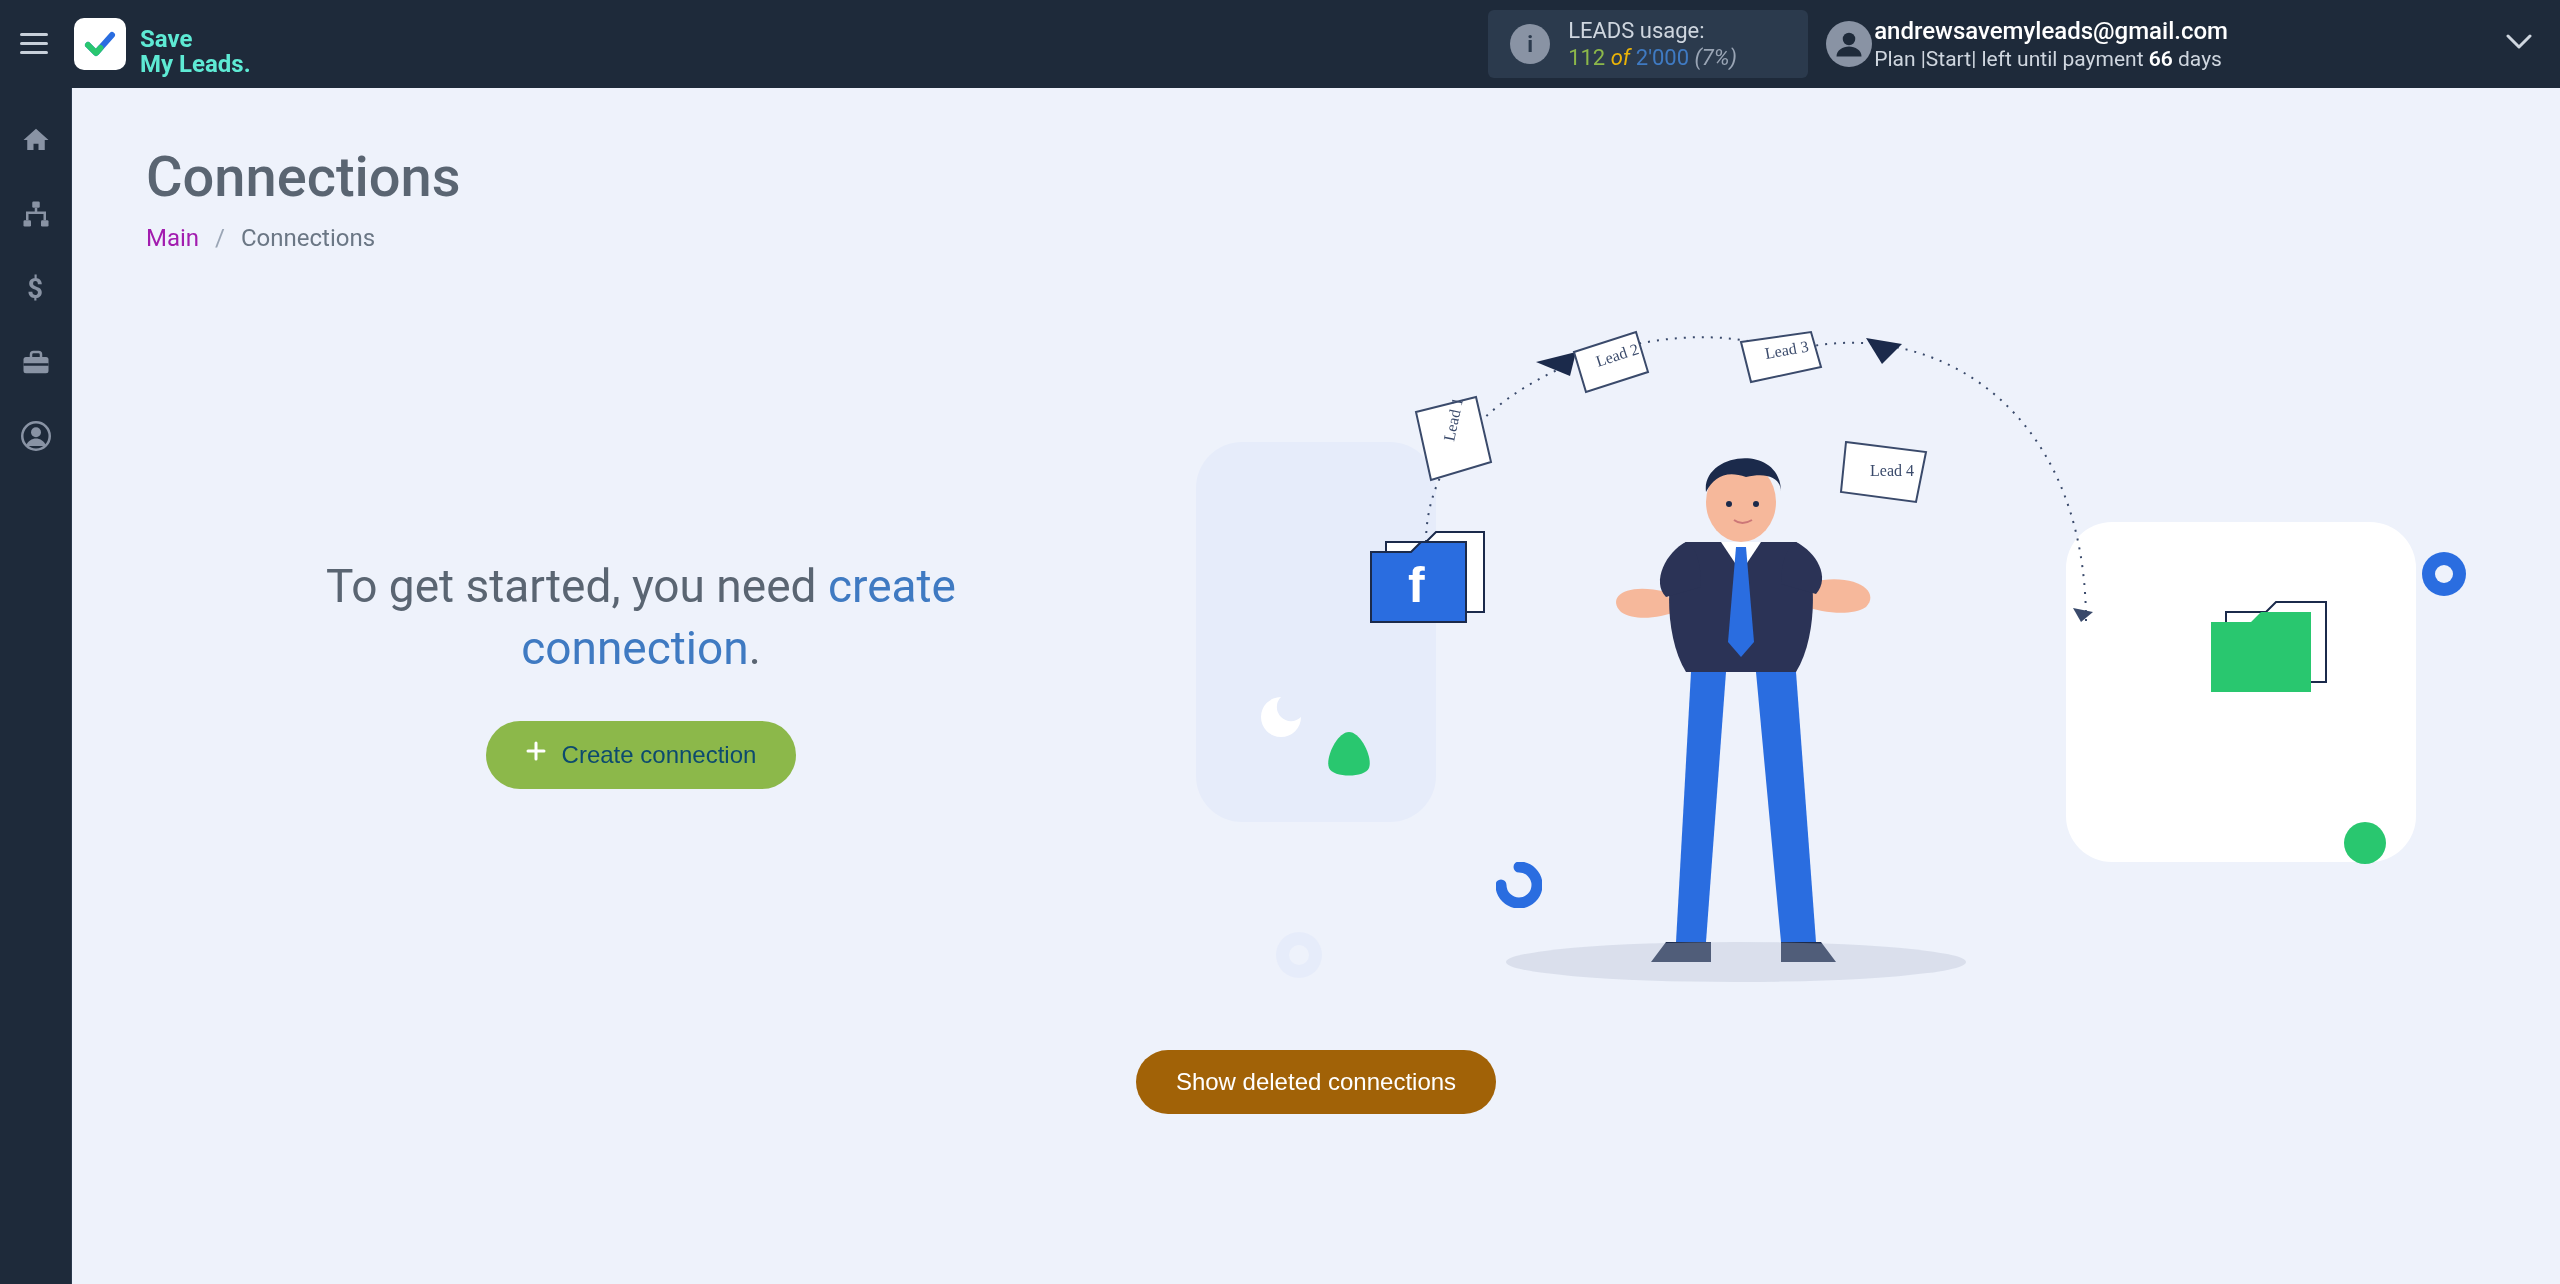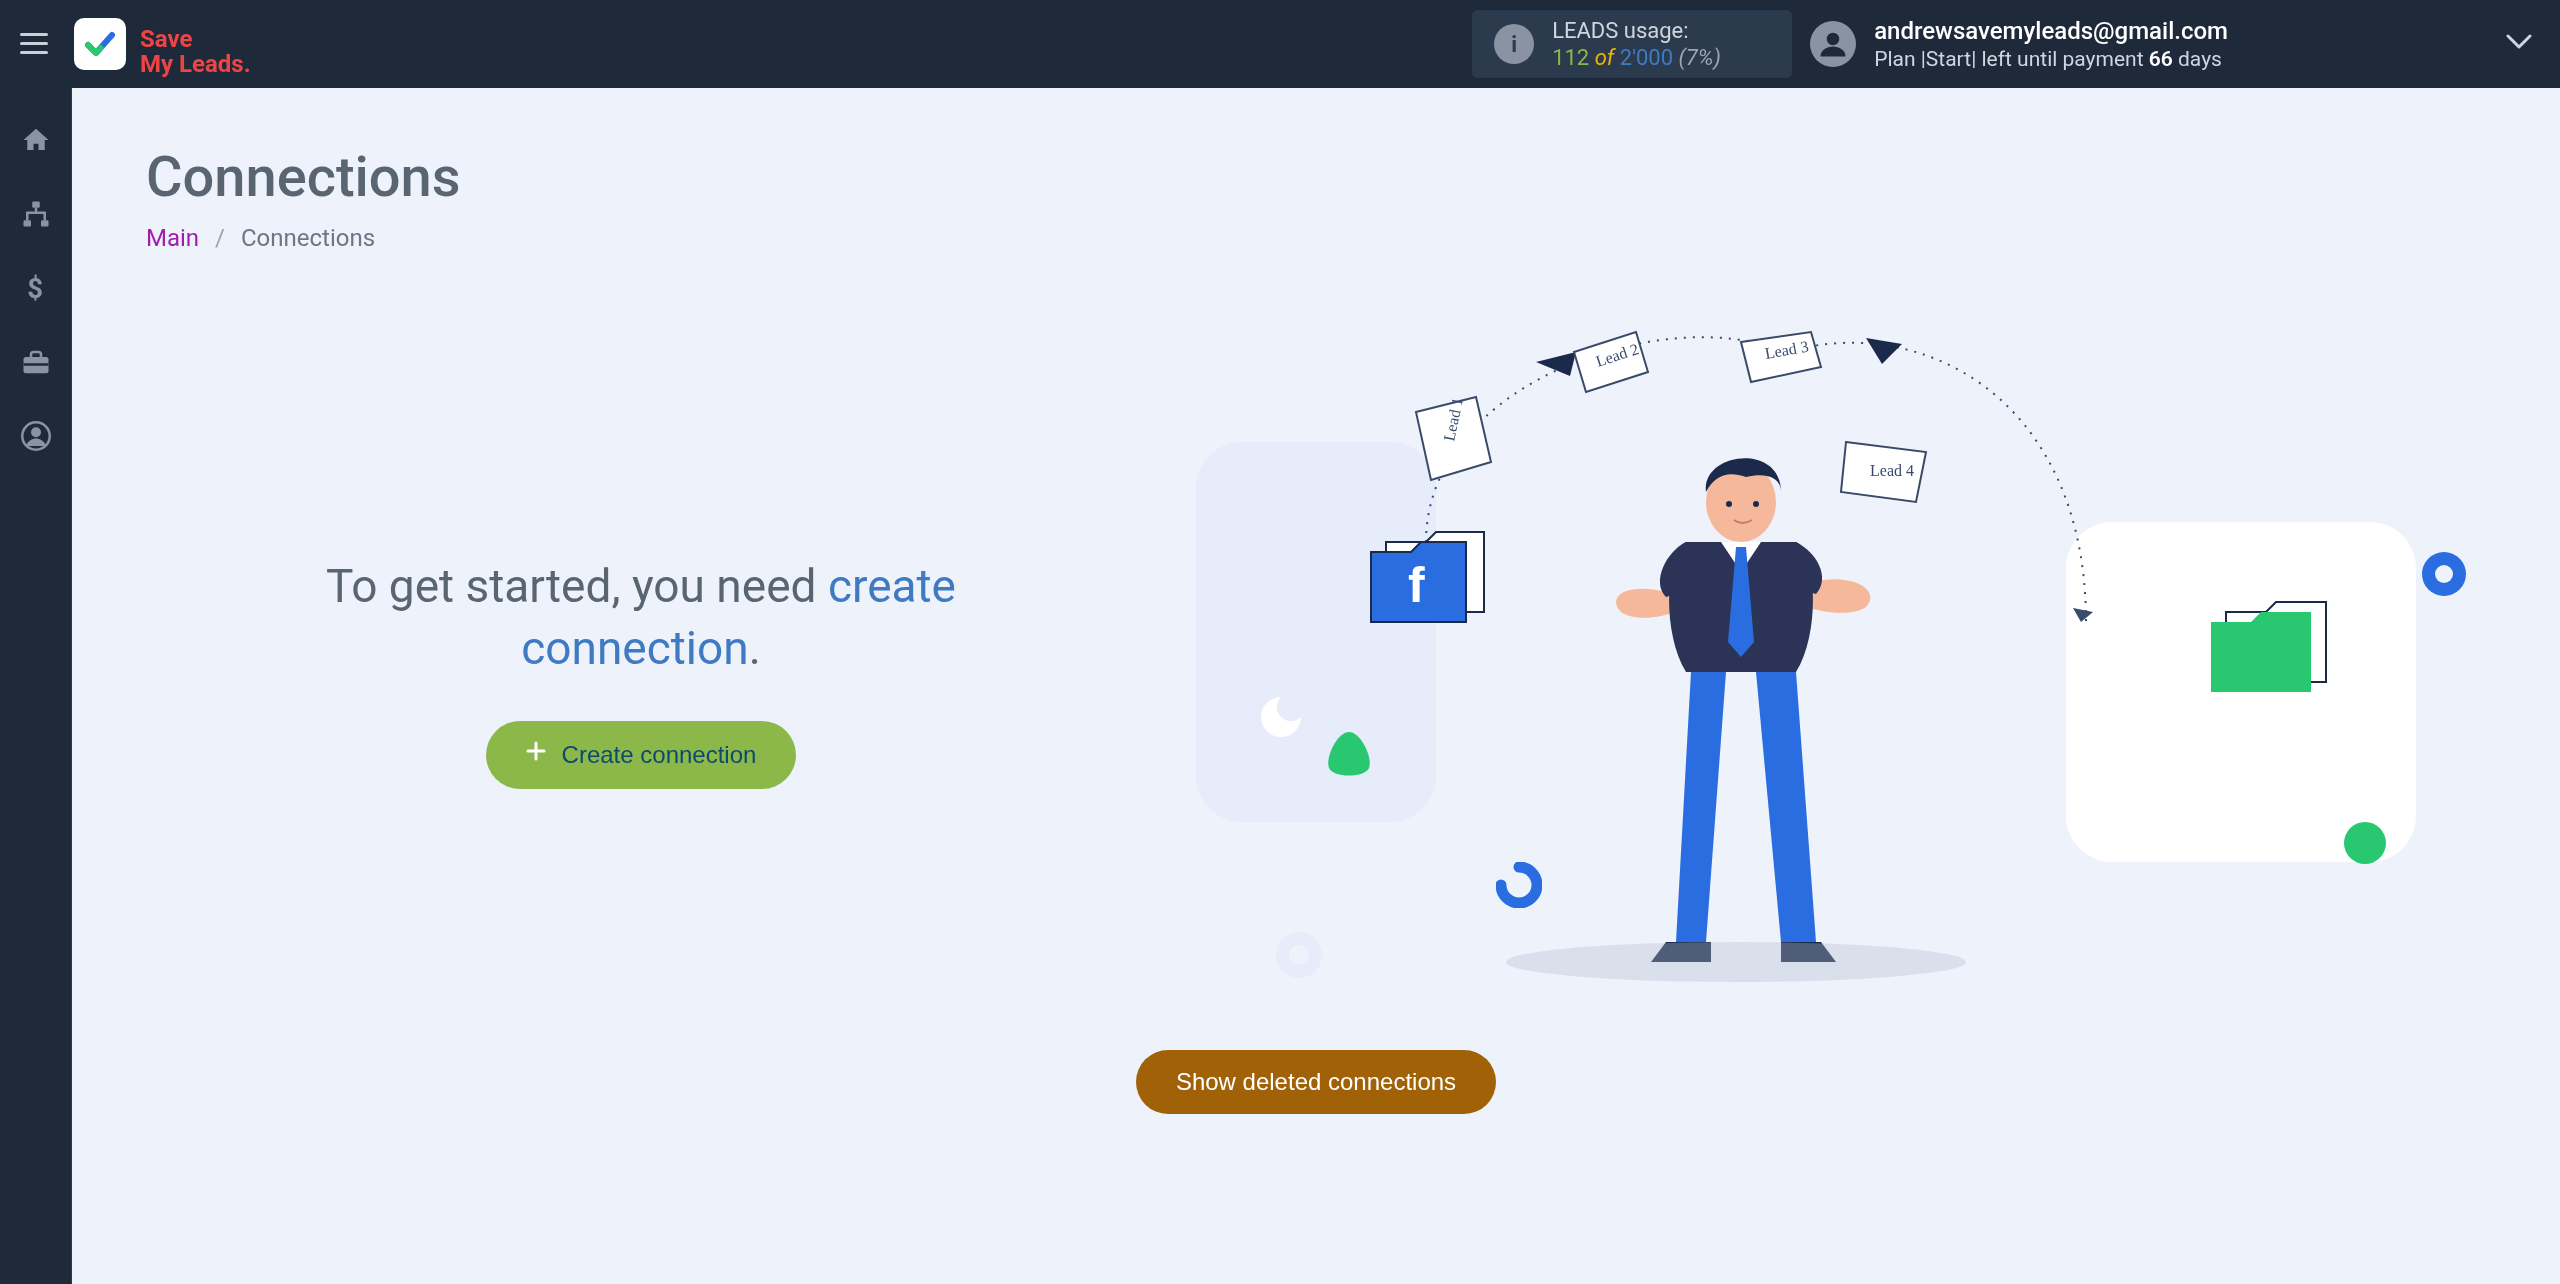--- a/index.html
+++ b/index.html
@@ -24,36 +24,36 @@
   }
   .hamburger {
     width: 44px; height: 44px; display:flex; align-items:center; justify-content:center;
     color:#c8d0da; cursor:pointer;
   }
   .logo-block { display:flex; align-items:center; gap:14px; }
   .logo-badge {
     width:52px; height:52px; border-radius:10px; background:#fff; display:flex;
     align-items:center; justify-content:center;
   }
-  .logo-text { color:#ef4444; font-weight:700; font-size:24px; line-height:1.05;margin-top:16px; }
+  .logo-text { color:#5eead4; font-weight:700; font-size:24px; line-height:1.05;margin-top:16px; }
   .topbar-spacer { flex:1; }
   .usage-pill {
     background:#2b3a4d; border-radius:6px; height:68px; min-width:320px;
     display:flex; align-items:center; gap:18px; padding:0 22px; color:#cfd6df;
   }
   .usage-pill .info-icon {
     width:40px;height:40px;border-radius:50%;background:#8993a4;color:#2b3a4d;
     display:flex;align-items:center;justify-content:center;font-weight:700;font-size:22px;
   }
   .usage-lines { font-size:22px; line-height:1.25; }
   .usage-count { color:#8cb84a; }
   .usage-of { font-style:italic; color:#eab308; }
   .usage-total { color:#3f7ac2; }
   .usage-pct { color:#9aa5b5; font-style:italic; }
-  .account-block { display:flex; align-items:center; gap:18px; color:#fff; }
+  .account-block { display:flex; align-items:center; gap:2px; color:#fff; }
   .avatar {
     width:46px;height:46px;border-radius:50%;background:#8993a4;display:flex;
     align-items:center;justify-content:center;
   }
   .avatar svg { fill:#1e2a3a; }
   .account-lines { line-height:1.25; }
   .account-email { font-size:24px; font-weight:500; color:#fff; }
   .account-sub { font-size:21px; color:#cfd6df; }
   .account-sub .bold { color:#fff; font-weight:600; }
   .chevron-down { color:#cfd6df; margin-left: 260px; cursor:pointer; }

